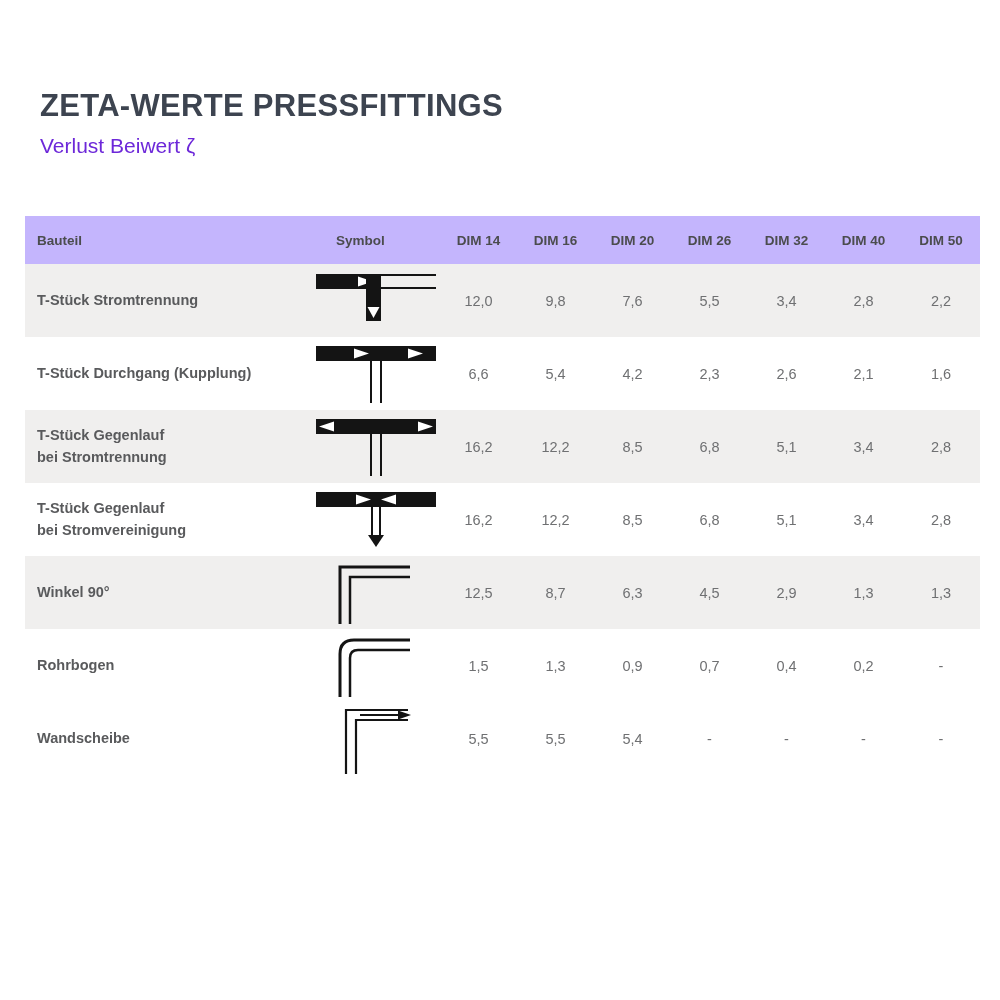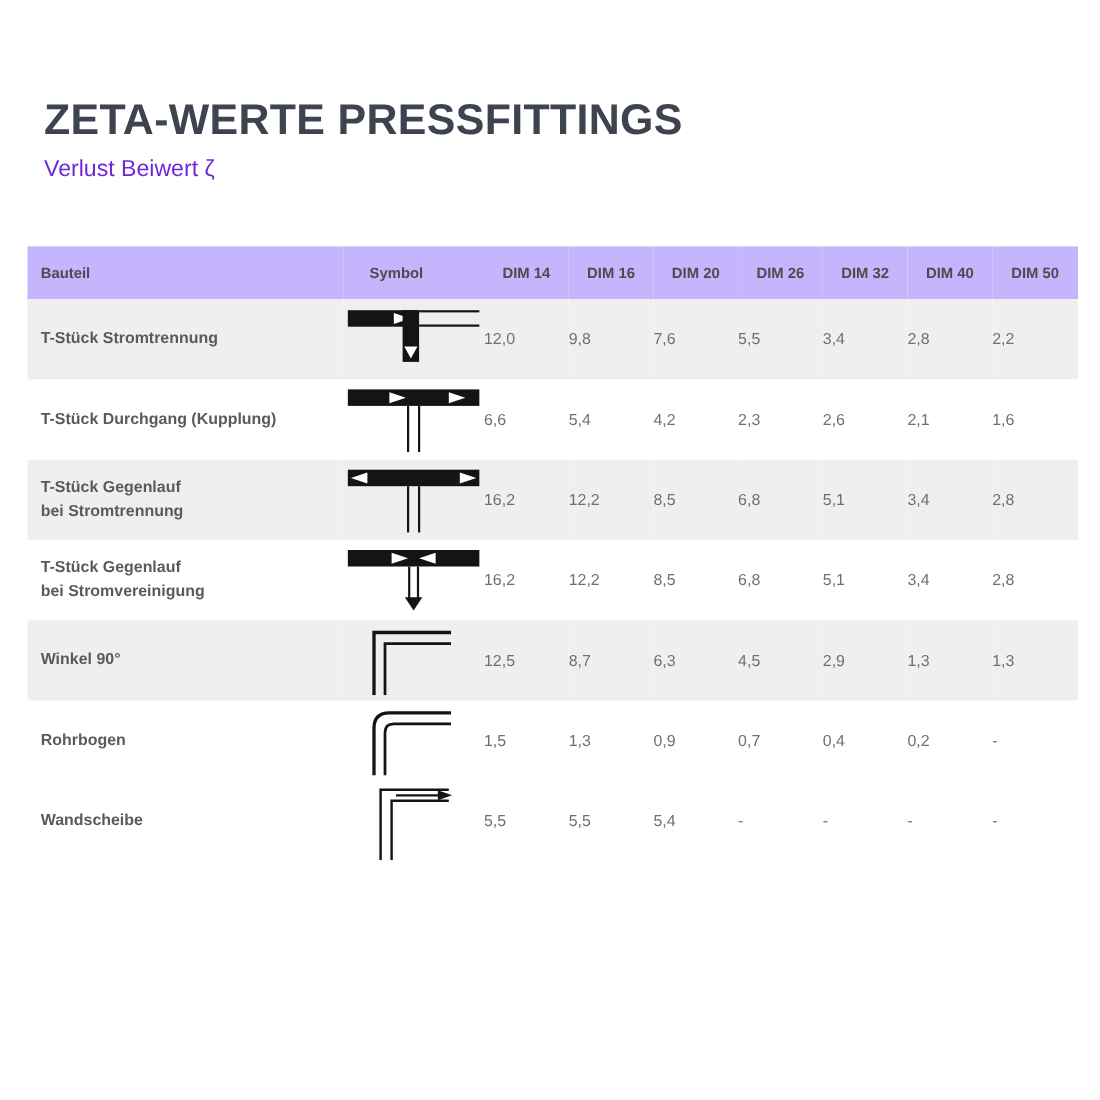--- a/index.html
+++ b/index.html
@@ -7,21 +7,21 @@
     padding: 0;
     background: #ffffff;
     width: 1000px;
     height: 1000px;
     font-family: "Liberation Sans", sans-serif;
     overflow: hidden;
   }
   .wrap { padding: 88px 20px 0 25px; }
   .title {
     margin: 0 0 0 15px;
-    font-size: 39px;
+    font-size: 31px;
     font-weight: bold;
     color: #3d4450;
     letter-spacing: 0.3px;
   }
   .subtitle {
     margin: 10px 0 0 15px;
     font-size: 21px;
     font-weight: normal;
     color: #6d28d9;
   }
@@ -47,21 +47,21 @@
   tbody tr.shade { background: #f0efee; }
   td { padding: 0; vertical-align: middle; }
   td.label {
     font-size: 14.5px;
     font-weight: bold;
     color: #595a5c;
     padding-left: 12px;
     line-height: 1.5;
   }
   td.value {
-    text-align: left;
+    text-align: center;
     font-size: 14.5px;
     color: #6f7072;
   }
   td.symbol { text-align: center; }
   td.symbol svg { display: block; margin: 0 auto; }
 </style>
 </head>
 <body>
 
 <div class="wrap">

